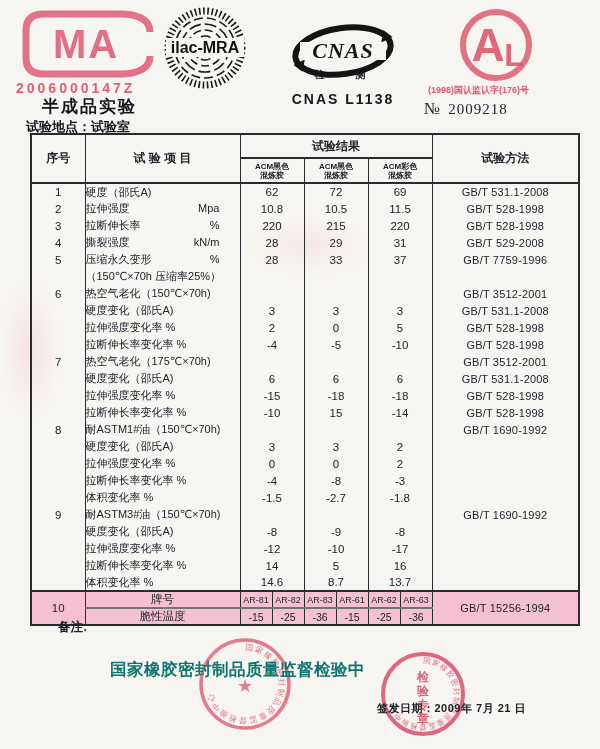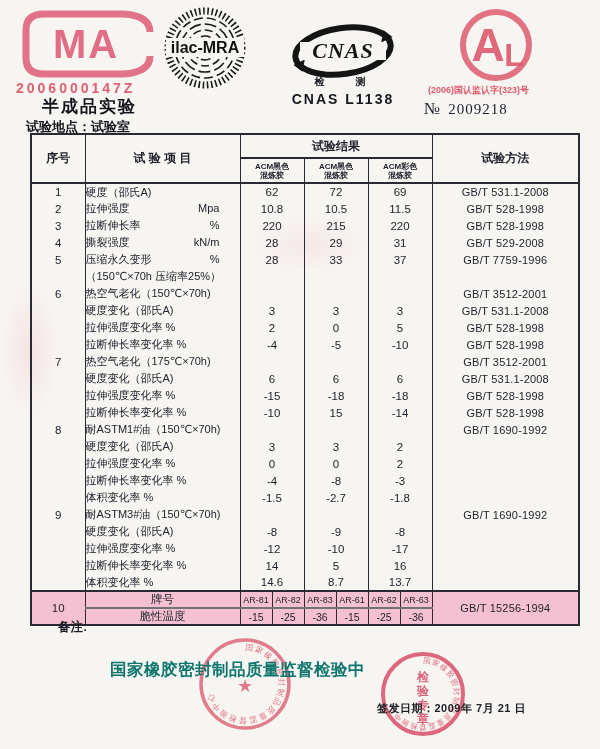--- a/index.html
+++ b/index.html
@@ -13,21 +13,21 @@
   }
   .abs{position:absolute;}
   
   .cma-svg{left:20px;top:8px;}
   .cma-code{left:16px;top:80px;width:140px;
     color:#e05f73;font-weight:bold;font-size:14px;letter-spacing:3px;}
   .doc-title{left:42px;top:95px;font-size:17px;font-weight:bold;letter-spacing:2px;color:#15151d;}
   .doc-loc{left:26px;top:118px;font-size:13px;font-weight:bold;color:#15151d;text-align:center;}
   .ilac-svg{left:162px;top:5px;}
   .cnas-svg{left:290px;top:24px;}
-  .cnas-sub1{left:300px;top:75px;width:94px;text-align:center;font-size:10px;font-weight:bold;letter-spacing:14px;color:#15151d;}
+  .cnas-sub1{left:300px;top:68px;width:94px;text-align:center;font-size:10px;font-weight:bold;letter-spacing:14px;color:#15151d;}
   .cnas-sub2{left:288px;top:91px;width:110px;text-align:center;font-size:14px;font-weight:bold;letter-spacing:2px;color:#15151d;}
   .cal-svg{left:438px;top:8px;}
   .cal-note{left:428px;top:84px;width:140px;font-size:9px;color:#dd5a6e;font-weight:bold;}
   .report-no{left:424px;top:99px;font-family:"Liberation Serif","DejaVu Serif",serif;
     font-size:17px;color:#1c2030;}
   .report-no .num{font-size:15px;margin-left:8px;letter-spacing:1px;}
   
   table.report{
     position:absolute;left:30px;top:133px;width:548px;
     border-collapse:collapse;table-layout:fixed;
@@ -105,21 +105,21 @@
   <text x="53" y="34" text-anchor="middle" font-size="22" font-weight="bold" font-style="italic" font-family="Liberation Serif, DejaVu Serif, serif" fill="#141414" letter-spacing="1">CNAS</text>
 </svg>
 <div class="abs cnas-sub1">检 测</div>
 <div class="abs cnas-sub2">CNAS  L1138</div>
 
 <svg class="abs cal-svg" width="120" height="74" viewBox="0 0 120 74">
   <circle cx="58" cy="37" r="33" stroke="#dd5a6e" stroke-width="6" fill="none" opacity="0.85"></circle>
   <text x="50" y="53" text-anchor="middle" font-size="46" font-weight="bold" fill="#dd5a6e" opacity="0.9">A</text>
   <text x="76" y="58" text-anchor="middle" font-size="32" font-weight="bold" fill="#dd5a6e" opacity="0.9">L</text>
 </svg>
-<div class="abs cal-note">(2006)国认监认字(323)号</div>
+<div class="abs cal-note">(1998)国认监认字(176)号</div>
 
 <div class="abs report-no">
   <span>№</span><span class="num">2009218</span>
 </div>
 
 <table class="report">
   <colgroup>
     <col style="width:54px">
       <col style="width:155px">
     <col style="width:32px">

